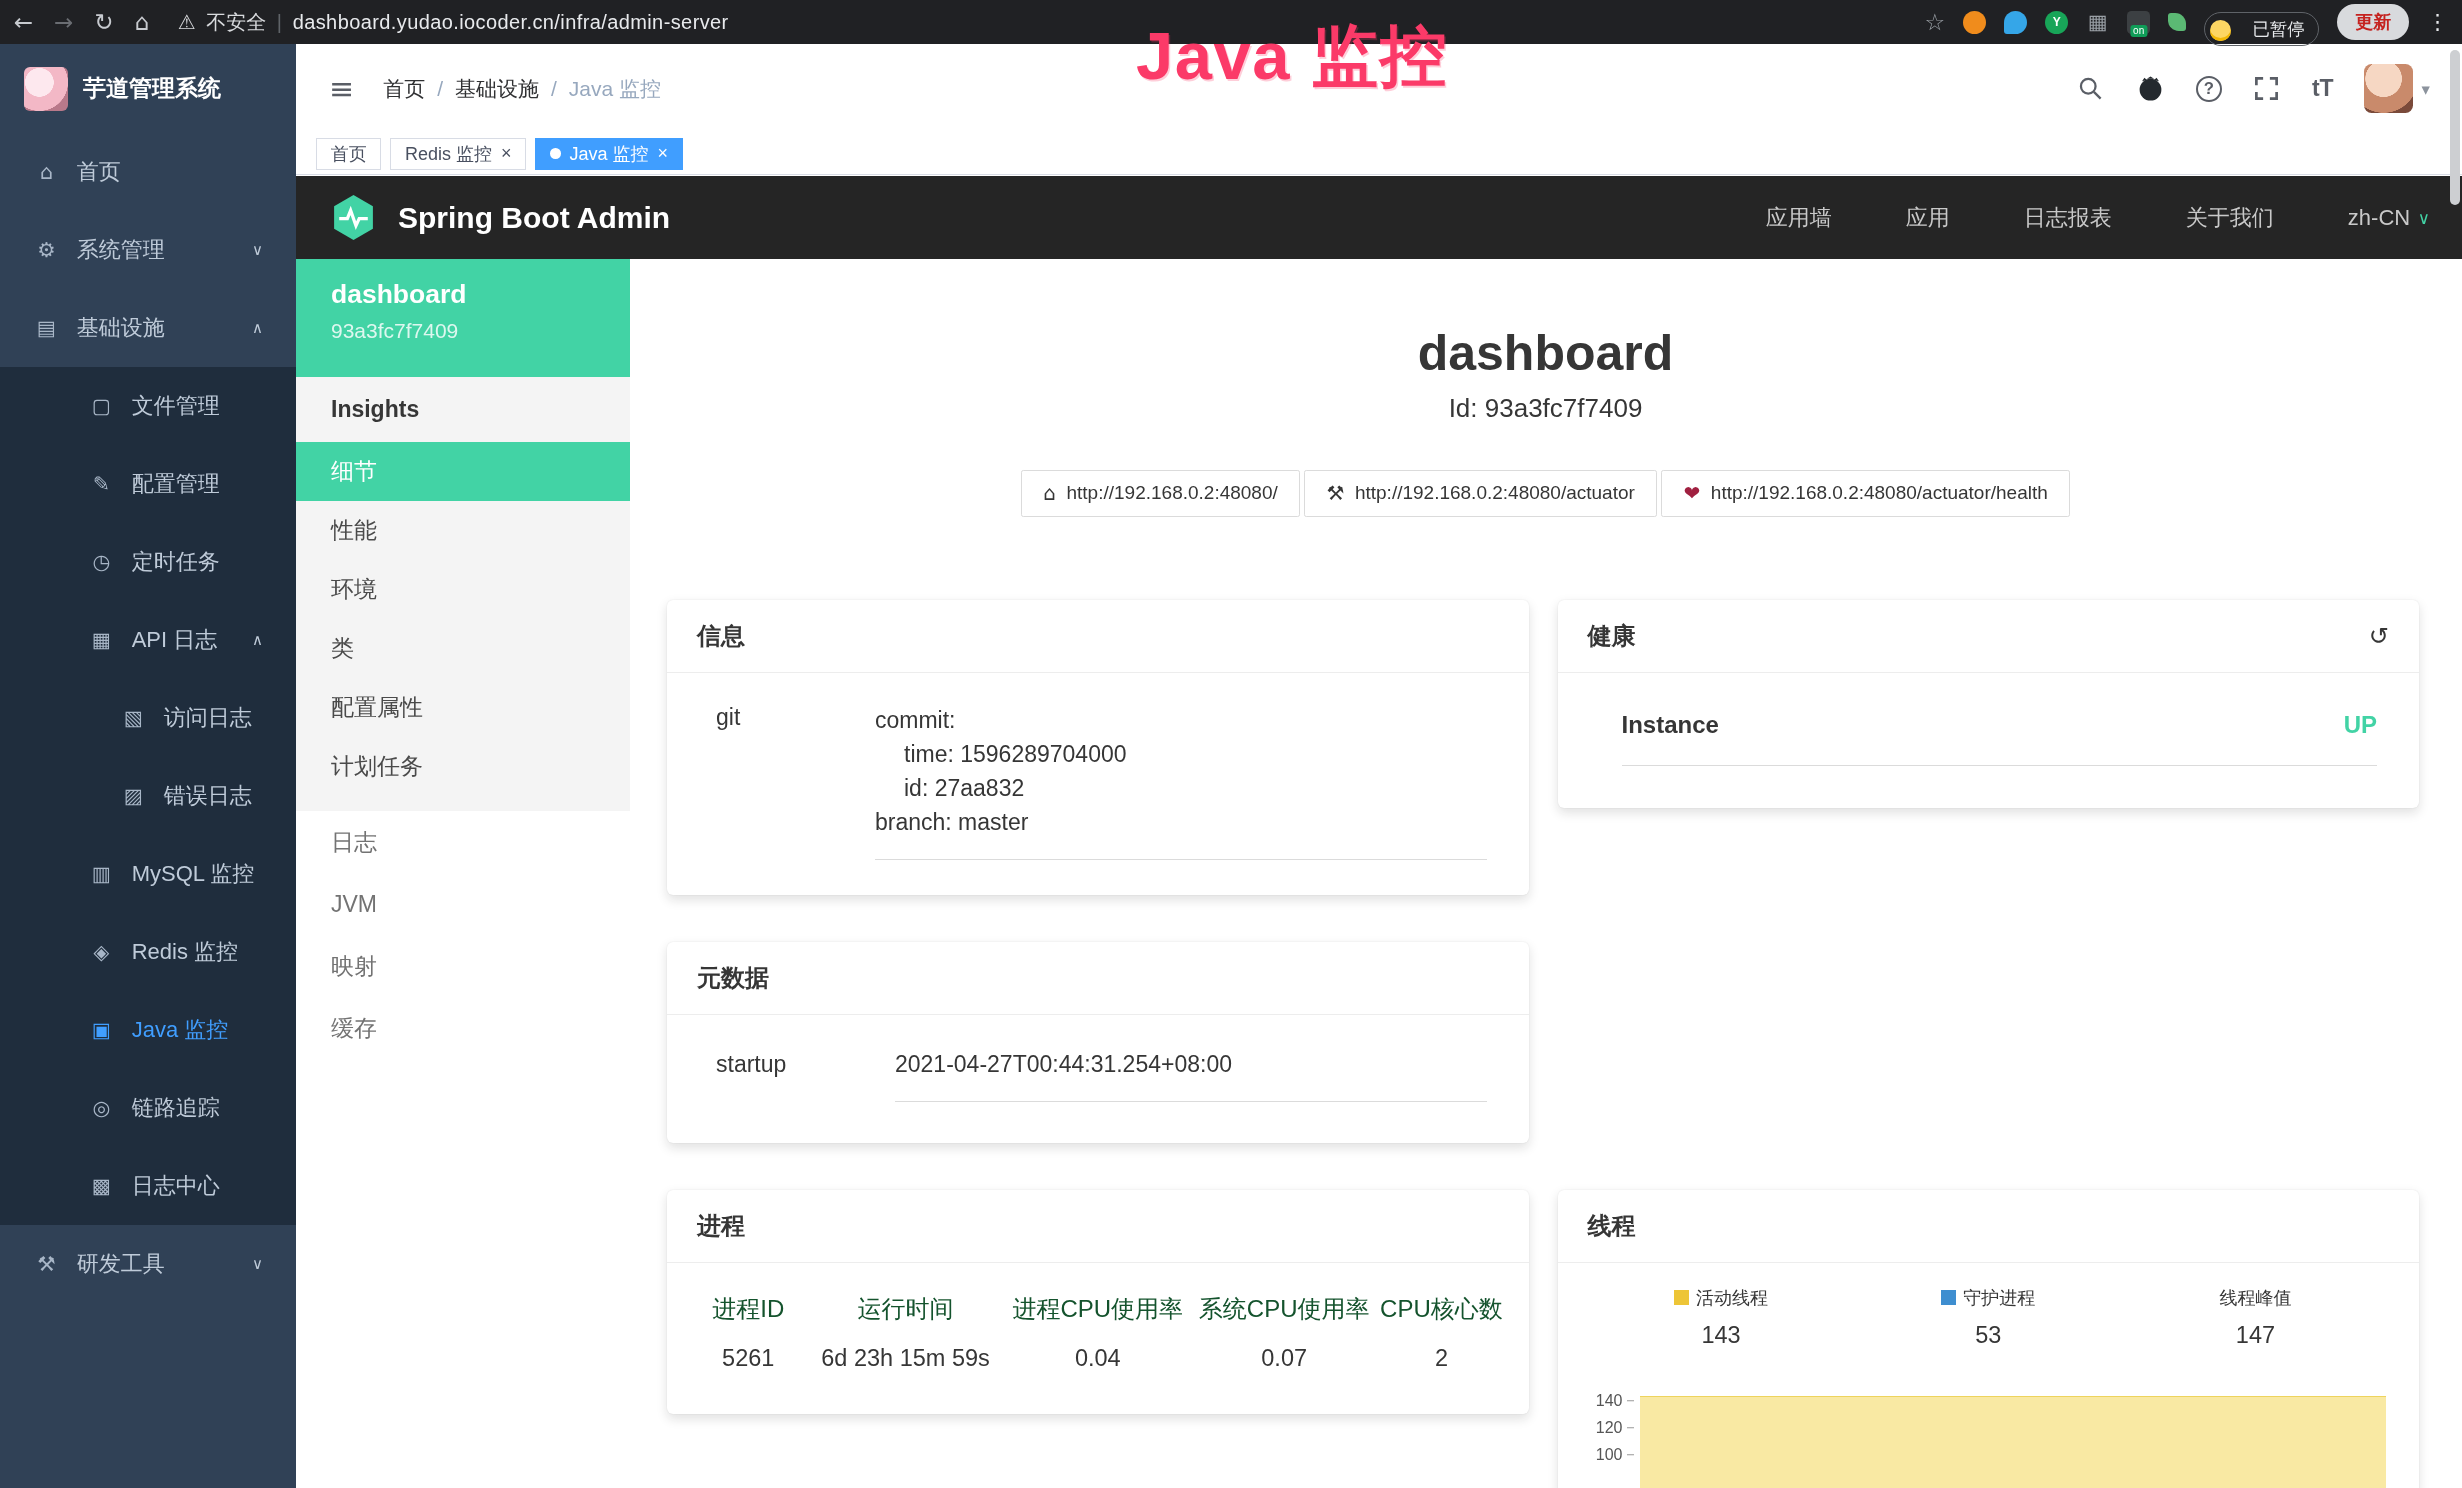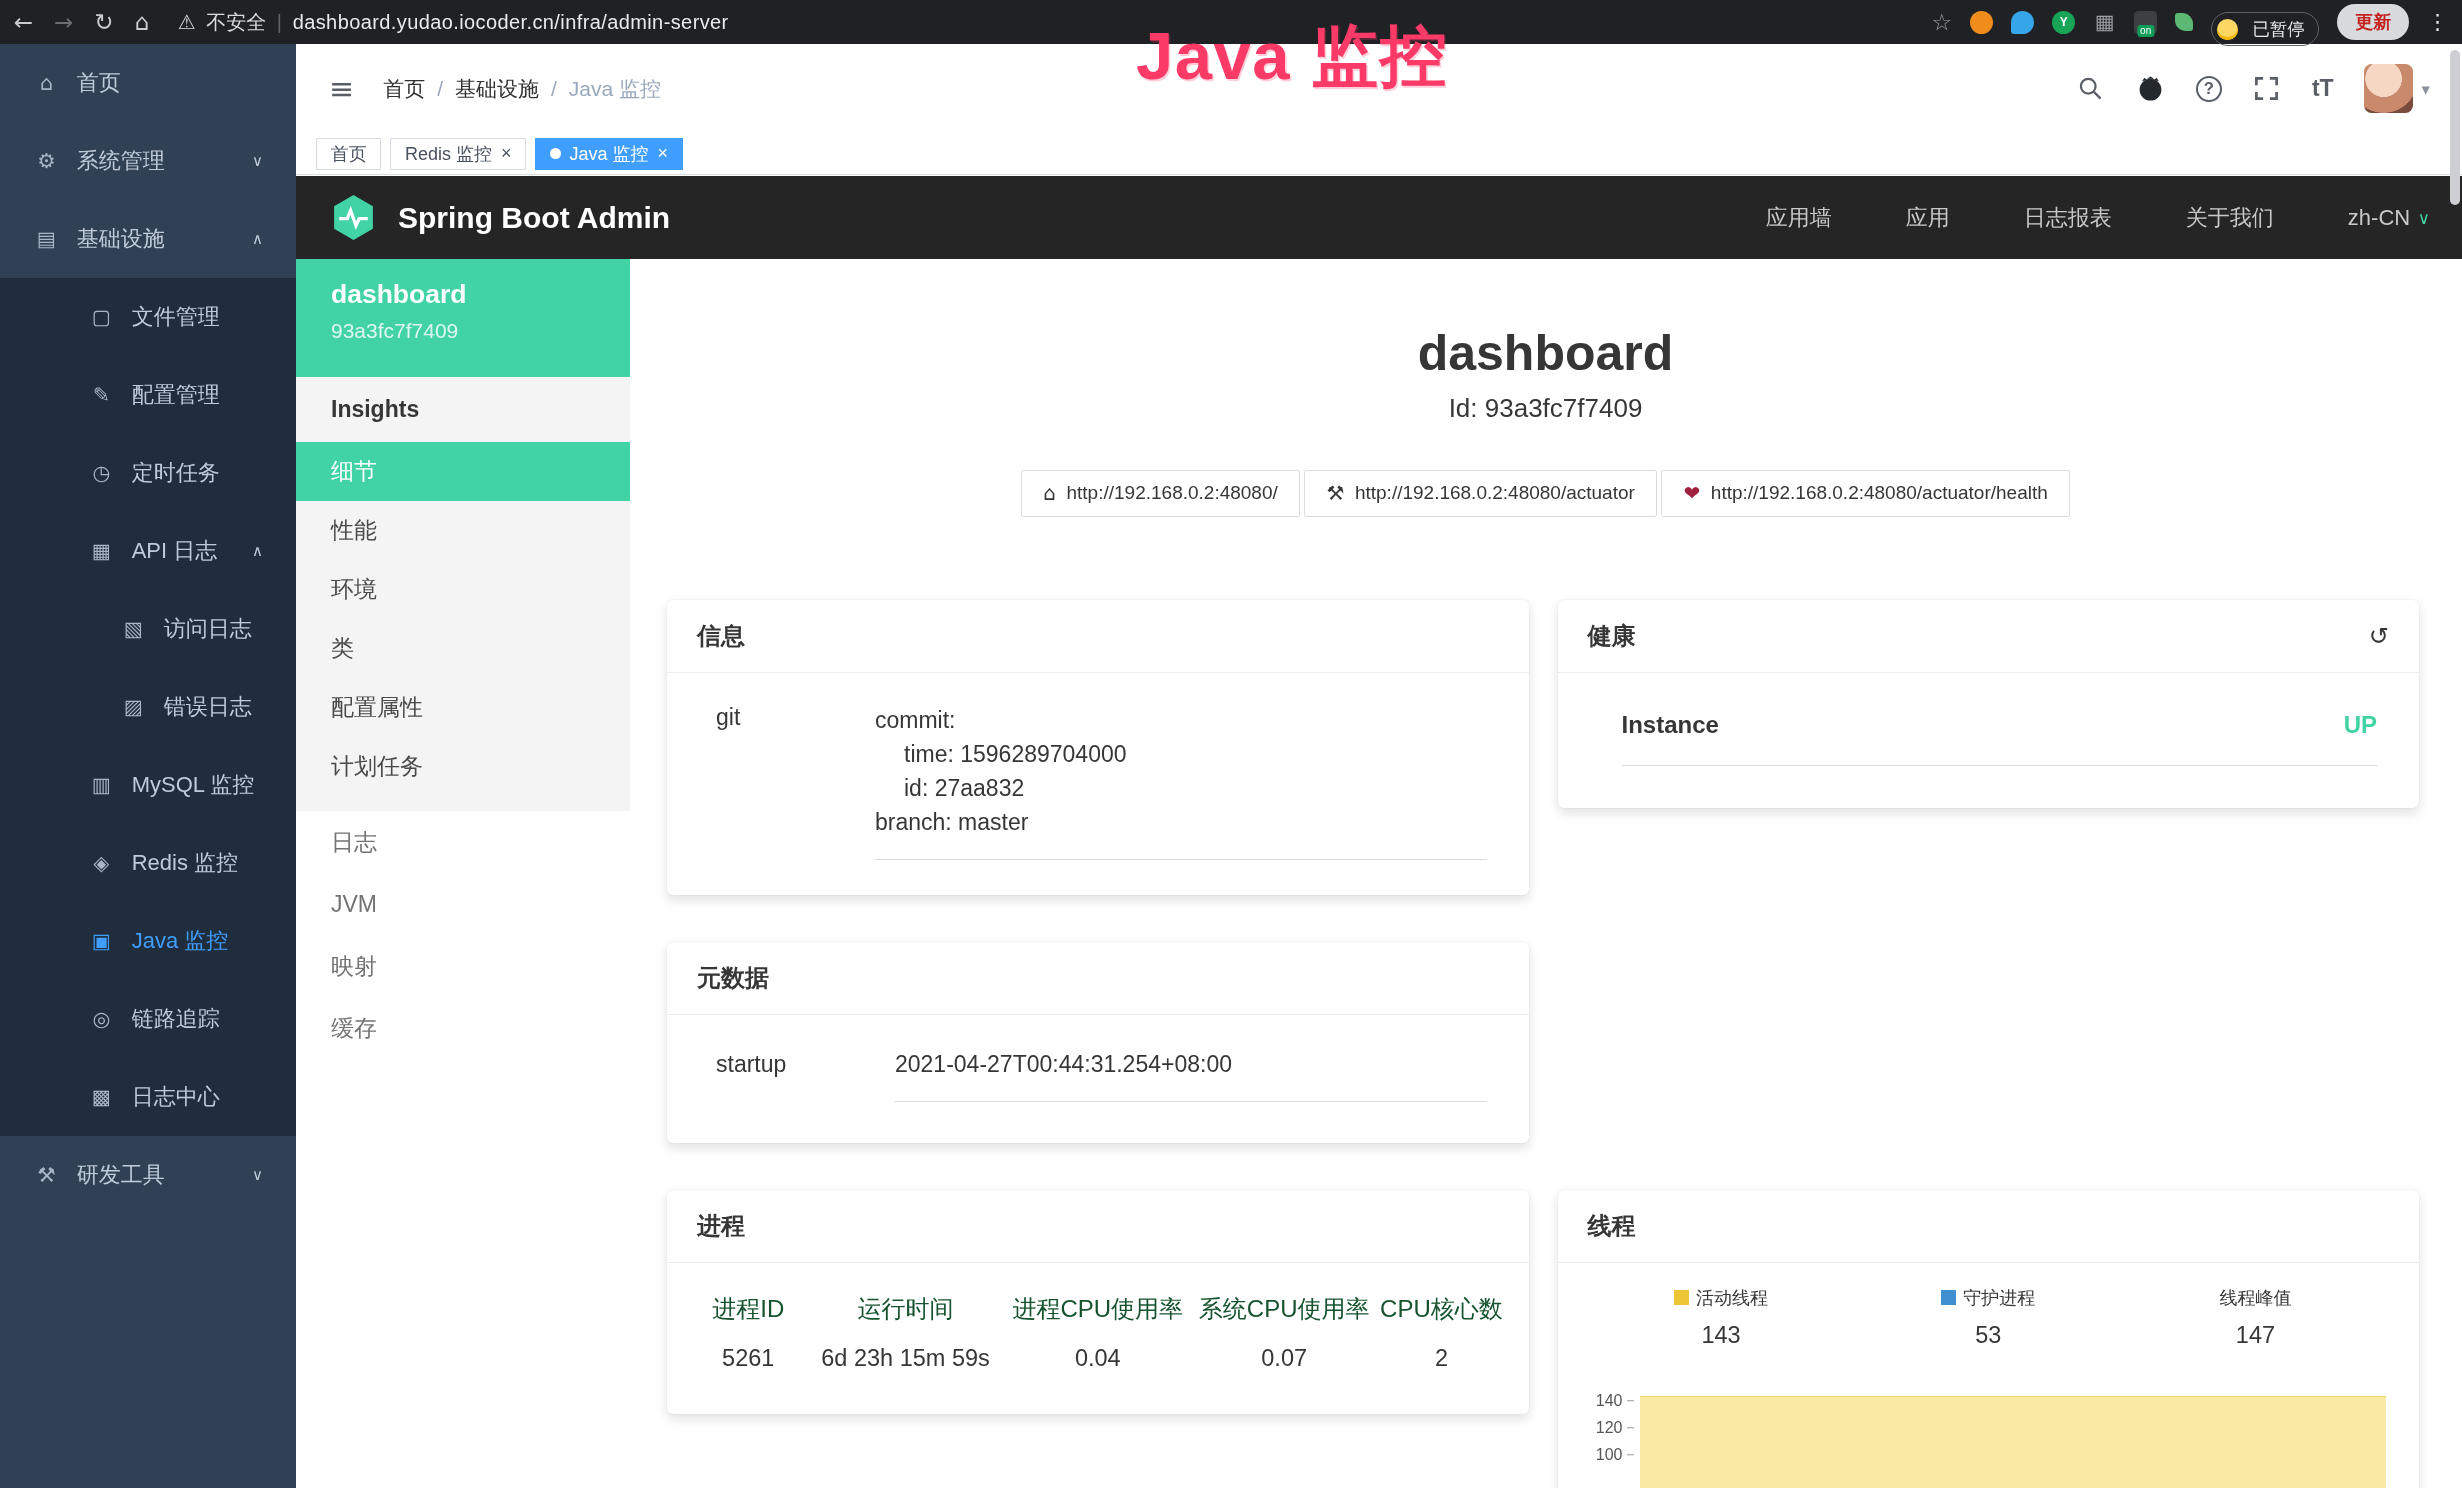--- a/index.html
+++ b/index.html
@@ -25,21 +25,21 @@
          align-items:center; justify-content:center; font-size:12px; color:#fff; }
   .ext.fox { background:#f08c1c; border-radius:50%; }
   .ext.drop { background:#35a6e8; border-radius:50% 50% 50% 3px; }
   .ext.ycircle { background:#18a558; border-radius:50%; font-weight:bold; }
   .ext.grid { background:none; color:#9aa0a6; font-size:21px; }
   .ext.onbadge { background:#3c4043; position:relative; border-radius:4.6px; }
   .ext.onbadge .on { position:absolute; bottom:-3px; left:50%; transform:translateX(-50%);
                      background:#0f9d58; color:#fff; font-size:10px; line-height:12px;
                      padding:0 3px; border-radius:3px; }
   .ext.leaf { background:#5bb974; border-radius:3px 60% 3px 60%; width:18px; height:18px; }
-  .profile-pill { display:flex; align-items:center; gap:14px; border:0.8px solid #5f6368;
+  .profile-pill { display:flex; align-items:flex-end; gap:21px; border:0.8px solid #5f6368;
                   border-radius:758px; padding:3.8px 13.7px 3.8px 5.3px; font-size:17.4px; color:#e8eaed;margin-top:14px; }
   .profile-pill .face { width:21px; height:21px; border-radius:50%; background:#fdd663;
                         box-shadow:inset 0 -3px 0 #f2b705; }
   .update-pill { background:#d8dadd; color:#c5221f; font-size:18px; font-weight:bold;
                  border-radius:758px; padding:6px 18px; }
   .kebab { font-size:21px; color:#e8eaed; }
 
   
   .annotation { position:absolute; left:1136px; top:10.6px; z-index:60;
                 font-size:67px; font-weight:bold; color:#fb3a68; letter-spacing:1.5px;
@@ -216,20 +216,24 @@
       <span>已暂停</span>
     </span>
     <span class="update-pill">更新</span>
     <span class="kebab glyph">⋮</span>
   </div>
 </div>
 
 <div class="annotation">Java 监控</div>
 
 <div class="app-sidebar">
+  <div class="logo-row">
+    <span class="logo-img"></span>
+    <span class="logo-title">芋道管理系统</span>
+  </div>
   <div class="menu">
     <div class="menu-item level1">
       <span class="mi-icon glyph">⌂</span>
       <span>首页</span>
     </div>
     <div class="menu-item level1">
       <span class="mi-icon glyph">⚙</span>
       <span>系统管理</span>
       <span class="arrow glyph">∨</span>
     </div>

